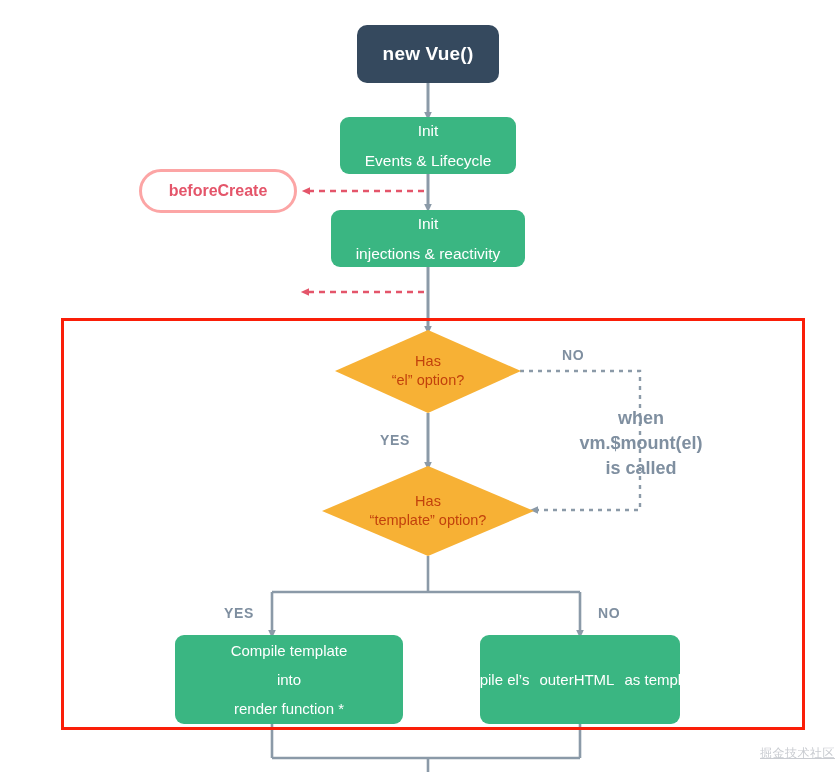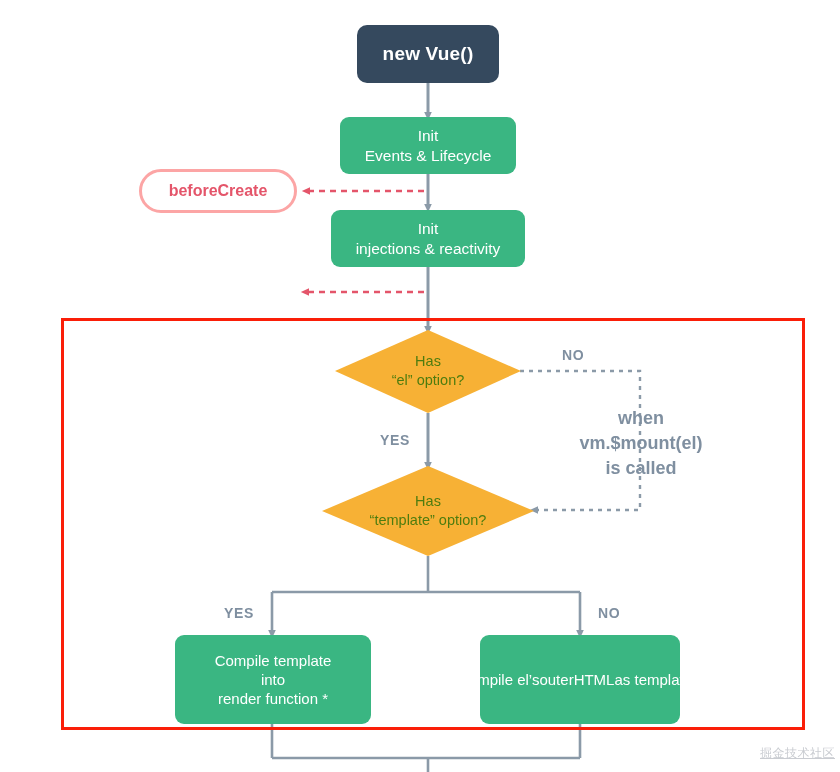--- a/index.html
+++ b/index.html
@@ -44,36 +44,37 @@
     font-weight: bold;
     letter-spacing: 0.2px;
   }
   
   .node-green {
     background: #3ab682;
     color: #ffffff;
     border-radius: 9px;
     font-size: 15.5px;
     font-weight: normal;
+    gap: 10px;
   }
   .node-green.small {
     font-size: 15px;
   }
   
   .node-hook {
     background: #ffffff;
     color: #e4556a;
     border: 3px solid #fca5a5;
     border-radius: 22px;
     font-size: 16px;
     font-weight: bold;
   }
   
   .node-diamond {
-    color: #4d7c0f;
+    color: #c2410c;
     font-size: 14.5px;
     pointer-events: none;
   }
   .edge-label {
     position: absolute;
     color: #7f8fa0;
     font-size: 14px;
     font-weight: bold;
     letter-spacing: 0.6px;
   }
@@ -172,21 +173,21 @@
   <div class="node node-diamond" style="left:348px; top:341px; width:160px; height:60px; flex-direction:column;">
     <span class="ln">Has</span>
     <span class="ln">“el” option?</span>
   </div>
 
   <div class="node node-diamond" style="left:328px; top:481px; width:200px; height:60px; flex-direction:column;">
     <span class="ln">Has</span>
     <span class="ln">“template” option?</span>
   </div>
 
-  <div class="node node-green small" style="left:175px; top:635px; width:196px; height:89px; flex-direction:column;">
+  <div class="node node-green small" style="left:175px; top:635px; width:228px; height:89px; flex-direction:column;">
     <span class="ln">Compile template</span>
     <span class="ln">into</span>
     <span class="ln">render function *</span>
   </div>
 
   <div class="node node-green small" style="left:480px; top:635px; width:200px; height:89px; ">
     <span class="ln">Compile el’s</span>
     <span class="ln">outerHTML</span>
     <span class="ln">as template *</span>
   </div>

